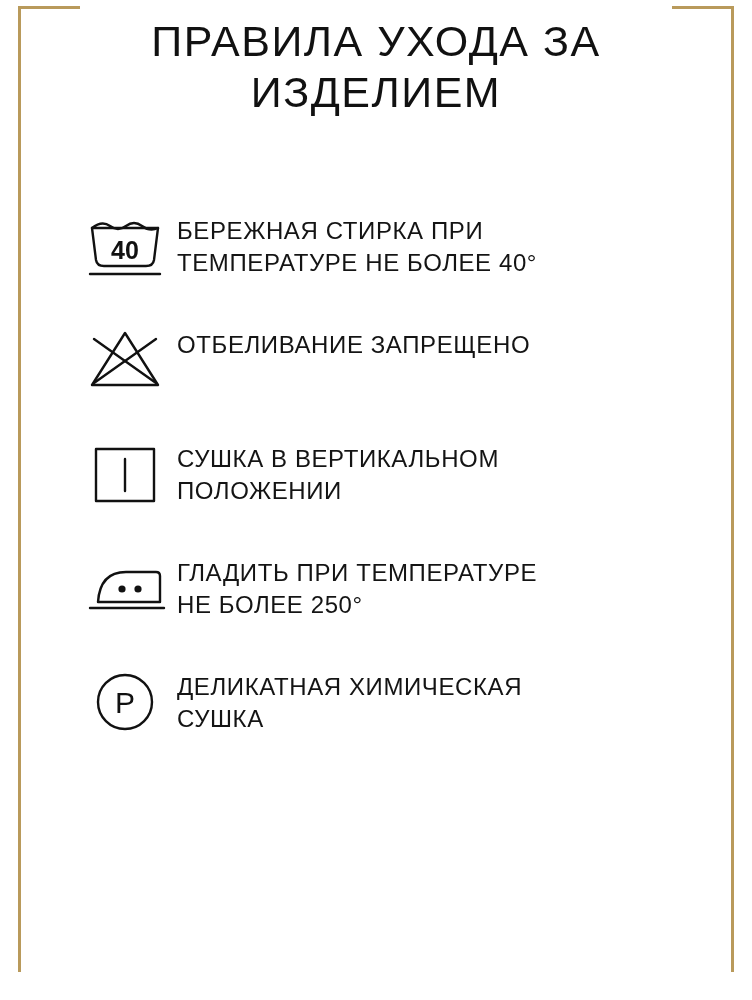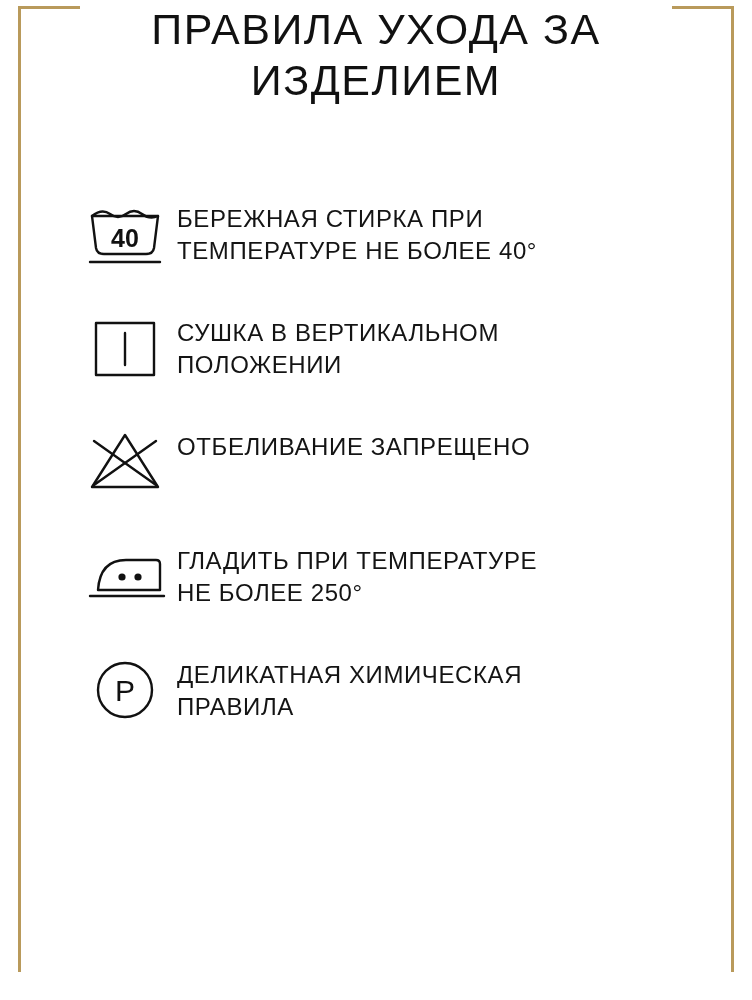--- a/index.html
+++ b/index.html
@@ -42,21 +42,21 @@
     position: absolute;
     left: 21px;
     right: 21px;
     top: 0;
     bottom: 28px;
     padding: 0;
   }
 
   .title {
     margin: 0;
-    padding: 4px 40px 0 40px;
+    padding: 16px 40px 0 40px;
     text-align: center;
     font-size: 43px;
     line-height: 1.18;
     letter-spacing: 1.5px;
     font-weight: 400;
     color: #111111;
     white-space: pre-line;
   }
 
   .rules {
@@ -128,37 +128,37 @@
           <line class="stroke" x1="8" y1="60" x2="78" y2="60"></line>
         </svg>
       </span>
       <span class="rule-text">БЕРЕЖНАЯ СТИРКА ПРИ
 ТЕМПЕРАТУРЕ НЕ БОЛЕЕ 40°</span>
     </li>
 
     <li class="rule">
       <span class="rule-icon">
         <svg width="86" height="66" viewBox="0 0 86 66" aria-hidden="true">
+          <path class="stroke" d="M43 6 L76 58 L10 58 Z"></path>
+          <line class="stroke" x1="12" y1="12" x2="74" y2="56"></line>
+          <line class="stroke" x1="74" y1="12" x2="12" y2="56"></line>
+        </svg>
+      </span>
+      <span class="rule-text">ОТБЕЛИВАНИЕ ЗАПРЕЩЕНО</span>
+    </li>
+
+    <li class="rule">
+      <span class="rule-icon">
+        <svg width="86" height="66" viewBox="0 0 86 66" aria-hidden="true">
           <rect class="stroke" x="14" y="8" width="58" height="52"></rect>
           <line class="stroke" x1="43" y1="18" x2="43" y2="50"></line>
         </svg>
       </span>
       <span class="rule-text">СУШКА В ВЕРТИКАЛЬНОМ
 ПОЛОЖЕНИИ</span>
-    </li>
-
-    <li class="rule">
-      <span class="rule-icon">
-        <svg width="86" height="66" viewBox="0 0 86 66" aria-hidden="true">
-          <path class="stroke" d="M43 6 L76 58 L10 58 Z"></path>
-          <line class="stroke" x1="12" y1="12" x2="74" y2="56"></line>
-          <line class="stroke" x1="74" y1="12" x2="12" y2="56"></line>
-        </svg>
-      </span>
-      <span class="rule-text">ОТБЕЛИВАНИЕ ЗАПРЕЩЕНО</span>
     </li>
 
     <li class="rule">
       <span class="rule-icon">
         <svg width="86" height="60" viewBox="0 0 86 60" aria-hidden="true">
           <path class="stroke" d="M16 44 Q18 14 44 14 L74 14 Q78 14 78 18 L78 44 Z"></path>
           <line class="stroke" x1="8" y1="50" x2="82" y2="50"></line>
           <circle class="dot" cx="40" cy="31" r="3.6"></circle>
           <circle class="dot" cx="56" cy="31" r="3.6"></circle>
         </svg>
@@ -168,17 +168,17 @@
     </li>
 
     <li class="rule">
       <span class="rule-icon">
         <svg width="86" height="66" viewBox="0 0 86 66" aria-hidden="true">
           <circle class="stroke" cx="43" cy="33" r="27"></circle>
           <text class="glyph" x="43" y="44" text-anchor="middle" font-size="30" font-weight="400">P</text>
         </svg>
       </span>
       <span class="rule-text">ДЕЛИКАТНАЯ ХИМИЧЕСКАЯ
-ПРАВИЛА</span>
+СУШКА</span>
     </li>
 
   </ul>
 </div>
 
 </body></html>

